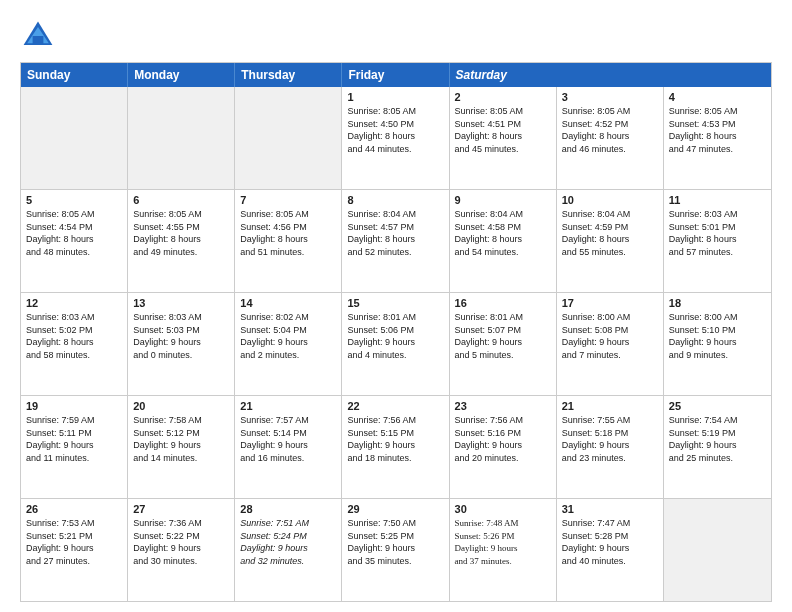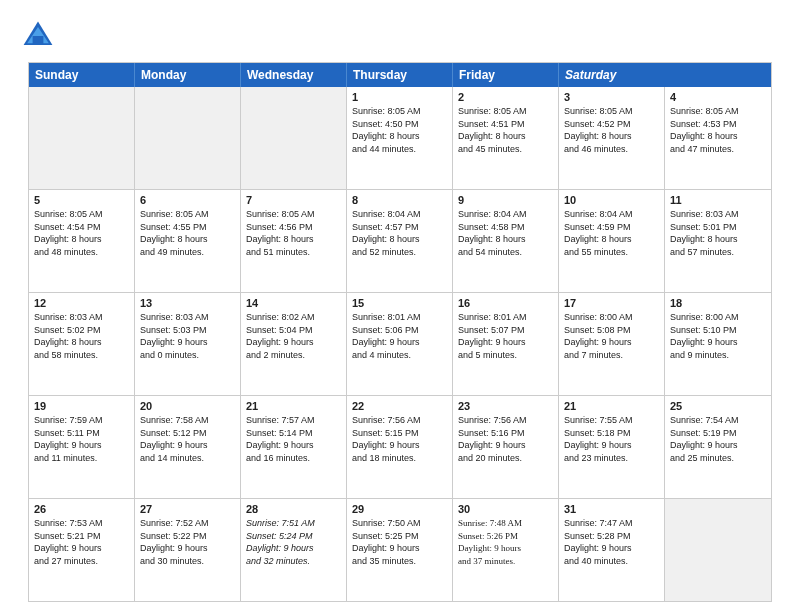--- a/index.html
+++ b/index.html
@@ -50,21 +50,20 @@
     }
     .calendar-subtitle {
       font-size: 15px;
       color: #444;
     }
     .calendar {
       flex: 1;
       display: flex;
       flex-direction: column;
       border: 1px solid #ccc;
-      margin-left: 8px;
     }
     .cal-header-row {
       display: grid;
       grid-template-columns: repeat(7, 1fr);
       background: #2166c0;
     }
     .cal-header-cell {
       color: #fff;
       font-size: 12px;
       font-weight: bold;
@@ -128,21 +127,20 @@
     <div class="title-block">
       <div class="calendar-title"></div>
       <div class="calendar-subtitle"></div>
     </div>
   </div>
 
   <div class="calendar">
     <div class="cal-header-row">
     <div class="cal-header-cell">Sunday</div>
         <div class="cal-header-cell">Monday</div>
-        <div class="cal-header-cell">Wednesday</div>
         <div class="cal-header-cell">Thursday</div>
         <div class="cal-header-cell">Friday</div>
         <div class="cal-header-cell">Saturday</div>
       </div>
     <div class="cal-body">
     <div class="cal-week">
           <div class="cal-cell shaded empty"></div>
           <div class="cal-cell shaded empty"></div>
           <div class="cal-cell shaded empty"></div>
           <div class="cal-cell">
@@ -330,21 +328,21 @@
         <div class="cal-week">
           <div class="cal-cell">
             <span class="day-num">26</span>
             <div class="cell-text" style="white-space: pre-line;">Sunrise: 7:53 AM
 Sunset: 5:21 PM
 Daylight: 9 hours
 and 27 minutes.</div>
           </div>
           <div class="cal-cell">
             <span class="day-num">27</span>
-            <div class="cell-text" style="white-space: pre-line;">Sunrise: 7:52 AM
+            <div class="cell-text" style="white-space: pre-line;">Sunrise: 7:36 AM
 Sunset: 5:22 PM
 Daylight: 9 hours
 and 30 minutes.</div>
           </div>
           <div class="cal-cell">
             <span class="day-num">28</span>
             <div class="cell-text" style="white-space: pre-line; font-style: italic;">Sunrise: 7:51 AM
 Sunset: 5:24 PM
 Daylight: 9 hours
 and 32 minutes.</div>

